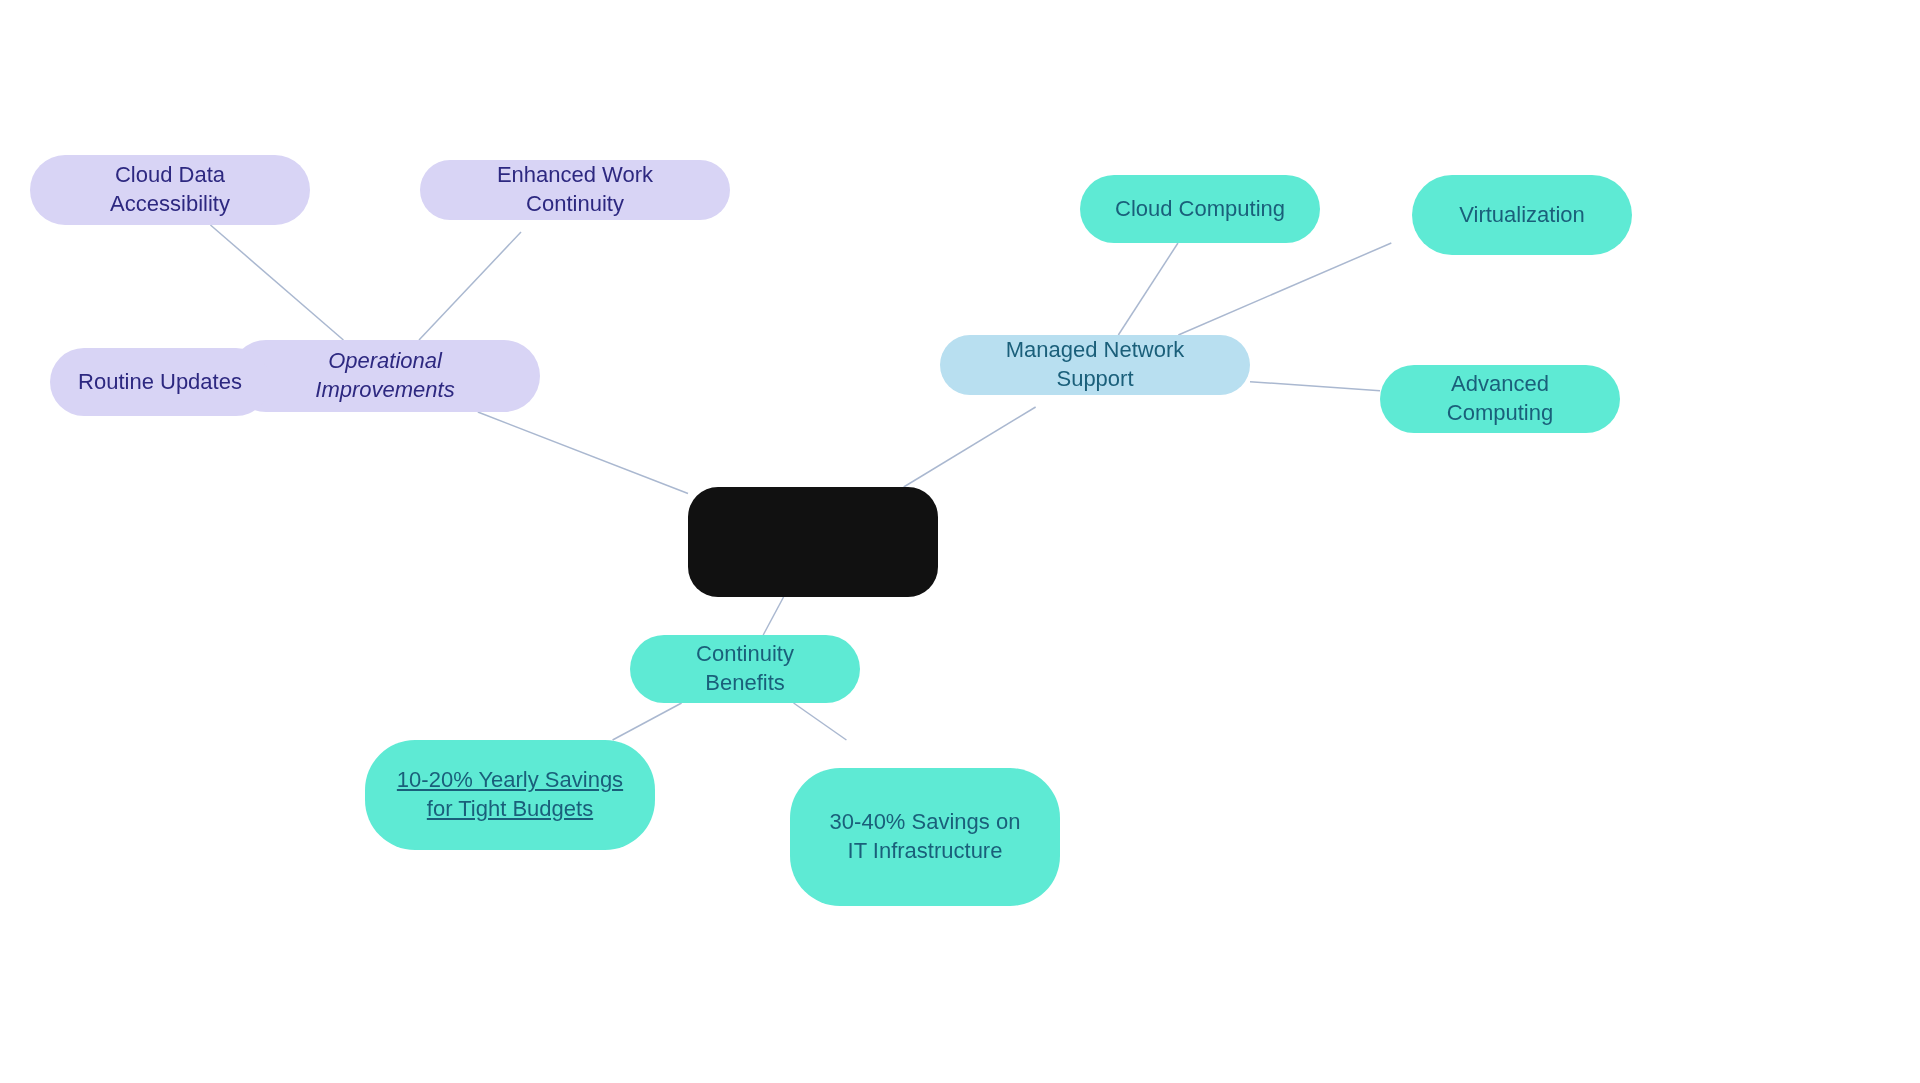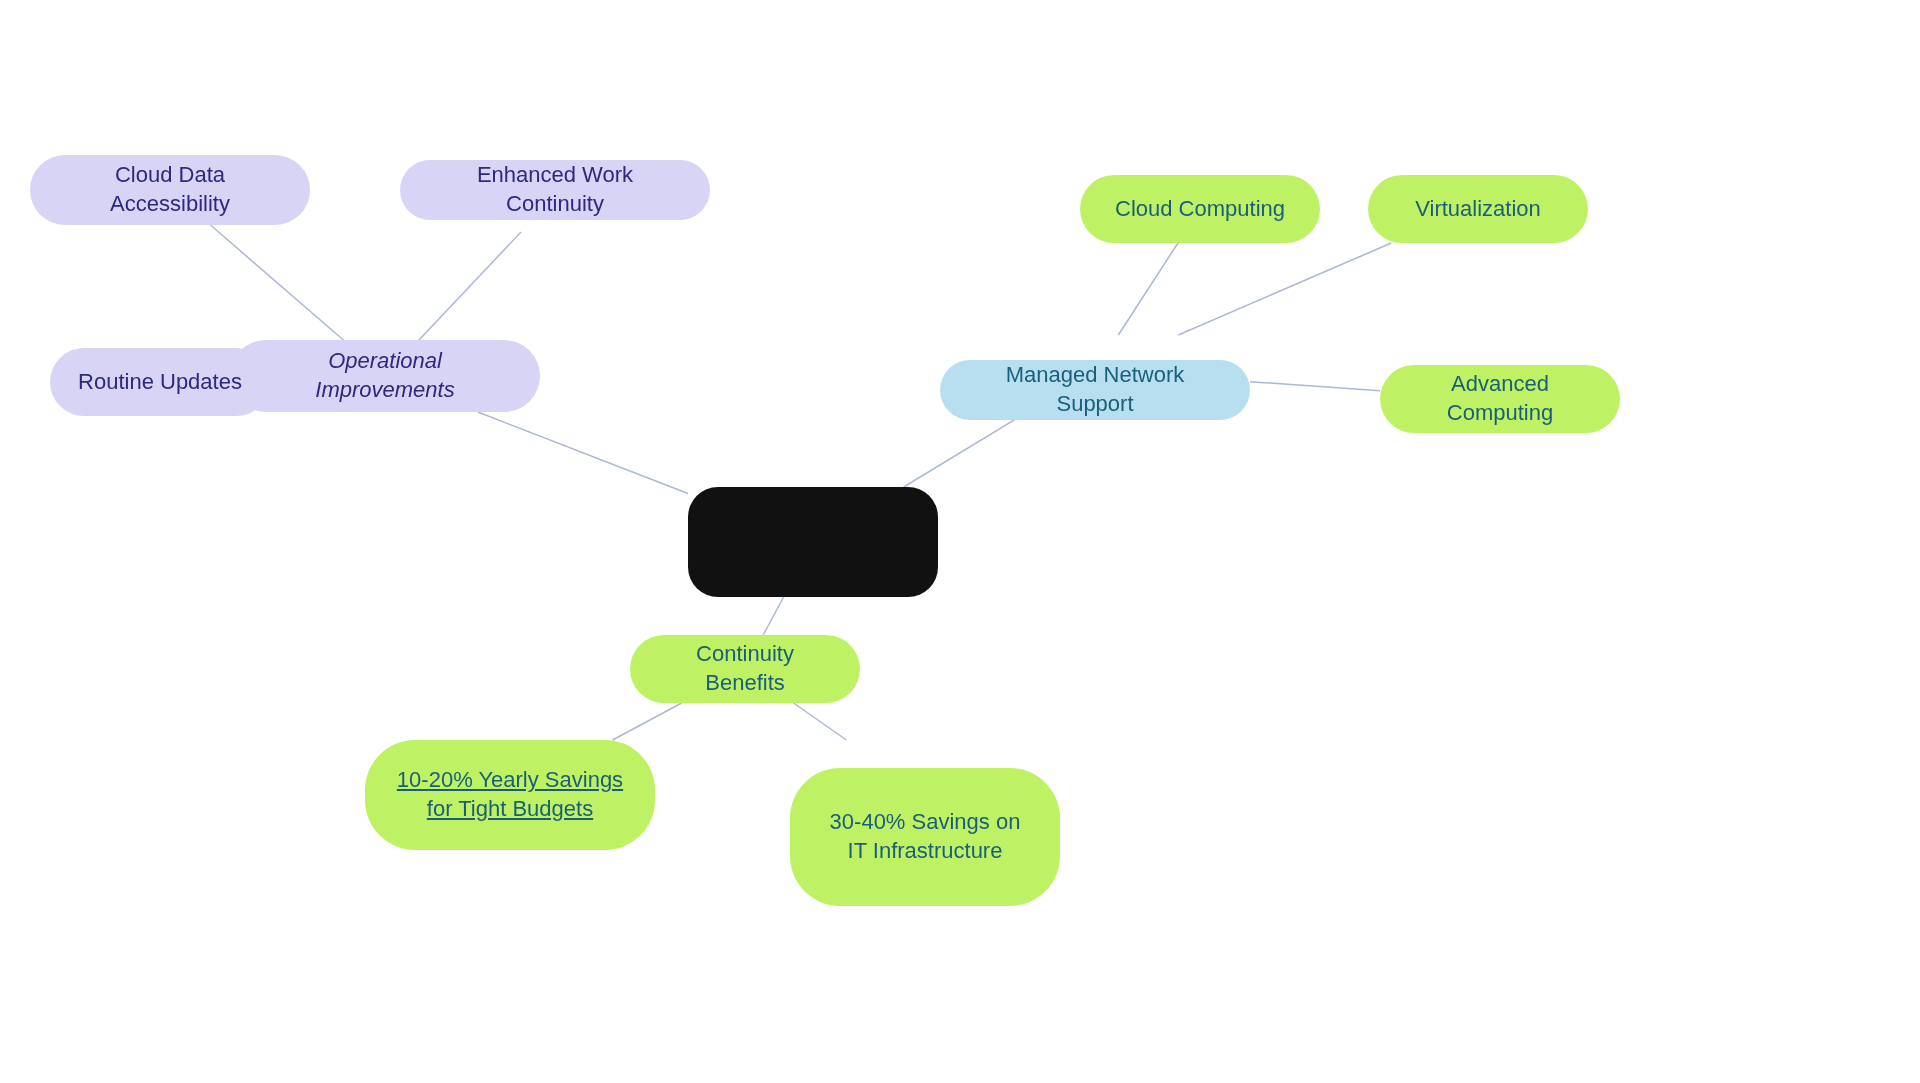--- a/index.html
+++ b/index.html
@@ -40,21 +40,21 @@
       width: 250px;
       height: 110px;
       border-radius: 30px;
     }
     .node-purple {
       background: #d8d4f5;
       color: #2d2880;
       border: none;
     }
     .node-blue {
-      background: #bef264;
+      background: #5eead4;
       color: #1a5f7a;
       border: none;
       text-align: center;
     }
     .node-blue-mid {
       background: #b8dff0;
       color: #1a5f7a;
       border: none;
     }
   </style>
@@ -72,23 +72,23 @@
     <line x1="1250" y1="381.71604938271605" x2="1380" y2="390.7037037037037" stroke="#aab8d0" stroke-width="1.5"></line>
     <line x1="783.5511811023622" y1="597" x2="763.2047244094488" y2="635" stroke="#aab8d0" stroke-width="1.5"></line>
     <line x1="681.5873015873016" y1="703" x2="612.5793650793651" y2="740" stroke="#aab8d0" stroke-width="1.5"></line>
     <line x1="793.5714285714286" y1="703" x2="846.4285714285714" y2="740" stroke="#aab8d0" stroke-width="1.5"></line>
   </svg>
 
 <div id="center-node" class="node node-center" style="left: 688px; top: 487px; width: 250px; height: 110px;"></div>
 
 <div id="nodes-container">
     <div class="node node-purple" id="node-operational-improvements" style="left: 230px; top: 340px; width: 310px; height: 72px; font-style: italic;">Operational Improvements</div>
-    <div class="node node-purple" id="node-enhanced-work-continuity" style="left: 400px; top: 160px; width: 310px; height: 56px;">Enhanced Work Continuity</div>
+    <div class="node node-purple" id="node-enhanced-work-continuity" style="left: 420px; top: 160px; width: 310px; height: 56px;">Enhanced Work Continuity</div>
     <div class="node node-purple" id="node-cloud-data-accessibility" style="left: 30px; top: 155px; width: 280px; height: 70px;">Cloud Data Accessibility</div>
     <div class="node node-purple" id="node-routine-updates" style="left: 50px; top: 348px; width: 220px; height: 68px;">Routine Updates</div>
-    <div class="node node-blue-mid" id="node-managed-network-support" style="left: 940px; top: 335px; width: 310px; height: 52px; margin-top: 25px;">Managed Network Support</div>
+    <div class="node node-blue-mid" id="node-managed-network-support" style="left: 940px; top: 335px; width: 310px; height: 52px;">Managed Network Support</div>
     <div class="node node-blue" id="node-cloud-computing" style="left: 1080px; top: 175px; width: 240px; height: 68px;">Cloud Computing</div>
-    <div class="node node-blue" id="node-virtualization" style="left: 1368px; top: 175px; width: 220px; height: 68px;">Virtualization</div>
+    <div class="node node-blue" id="node-virtualization" style="left: 1412px; top: 175px; width: 220px; height: 80px;">Virtualization</div>
     <div class="node node-blue" id="node-advanced-analytics" style="left: 1380px; top: 365px; width: 240px; height: 68px;">Advanced Computing</div>
     <div class="node node-blue" id="node-financial-benefits" style="left: 630px; top: 635px; width: 230px; height: 68px;">Continuity Benefits</div>
     <div class="node node-blue" id="node-savings-tight-budgets" style="left: 365px; top: 740px; width: 290px; height: 110px; text-decoration: underline;">10-20% Yearly Savings for Tight Budgets</div>
     <div class="node node-blue" id="node-savings-it-infrastructure" style="left: 790px; top: 768px; width: 270px; height: 138px;">30-40% Savings on IT Infrastructure</div>
   </div>
 
 </body></html>

